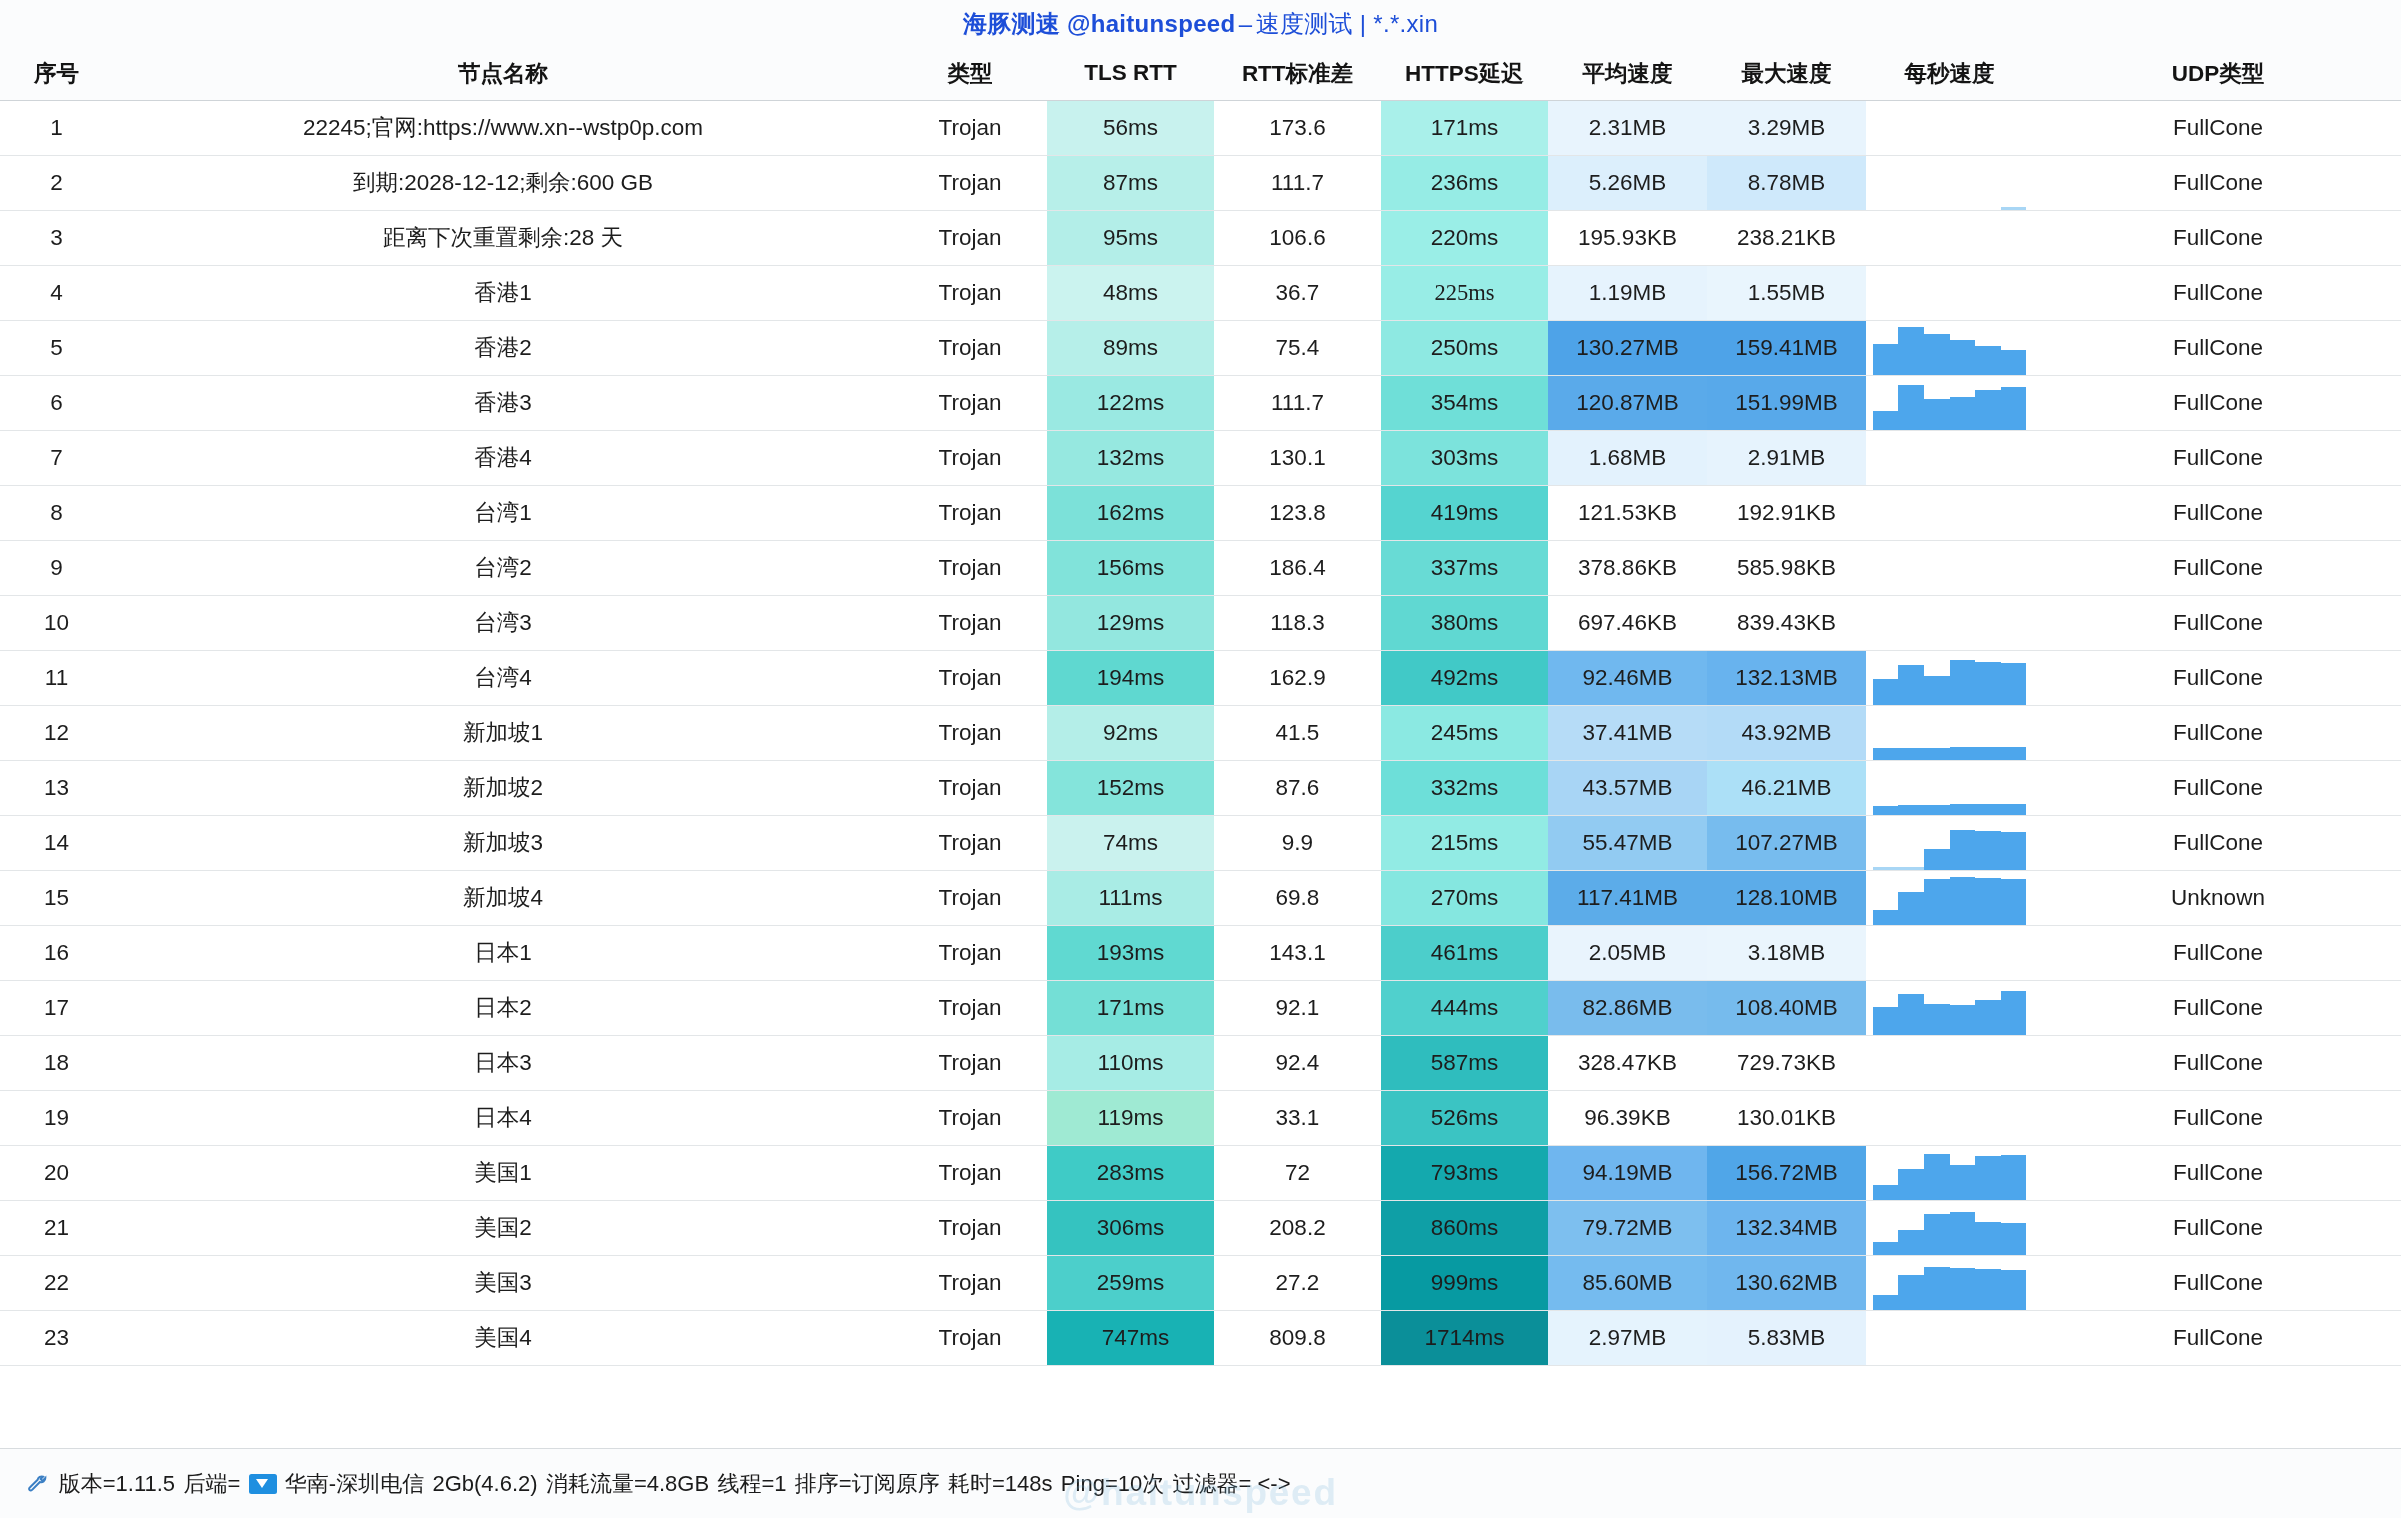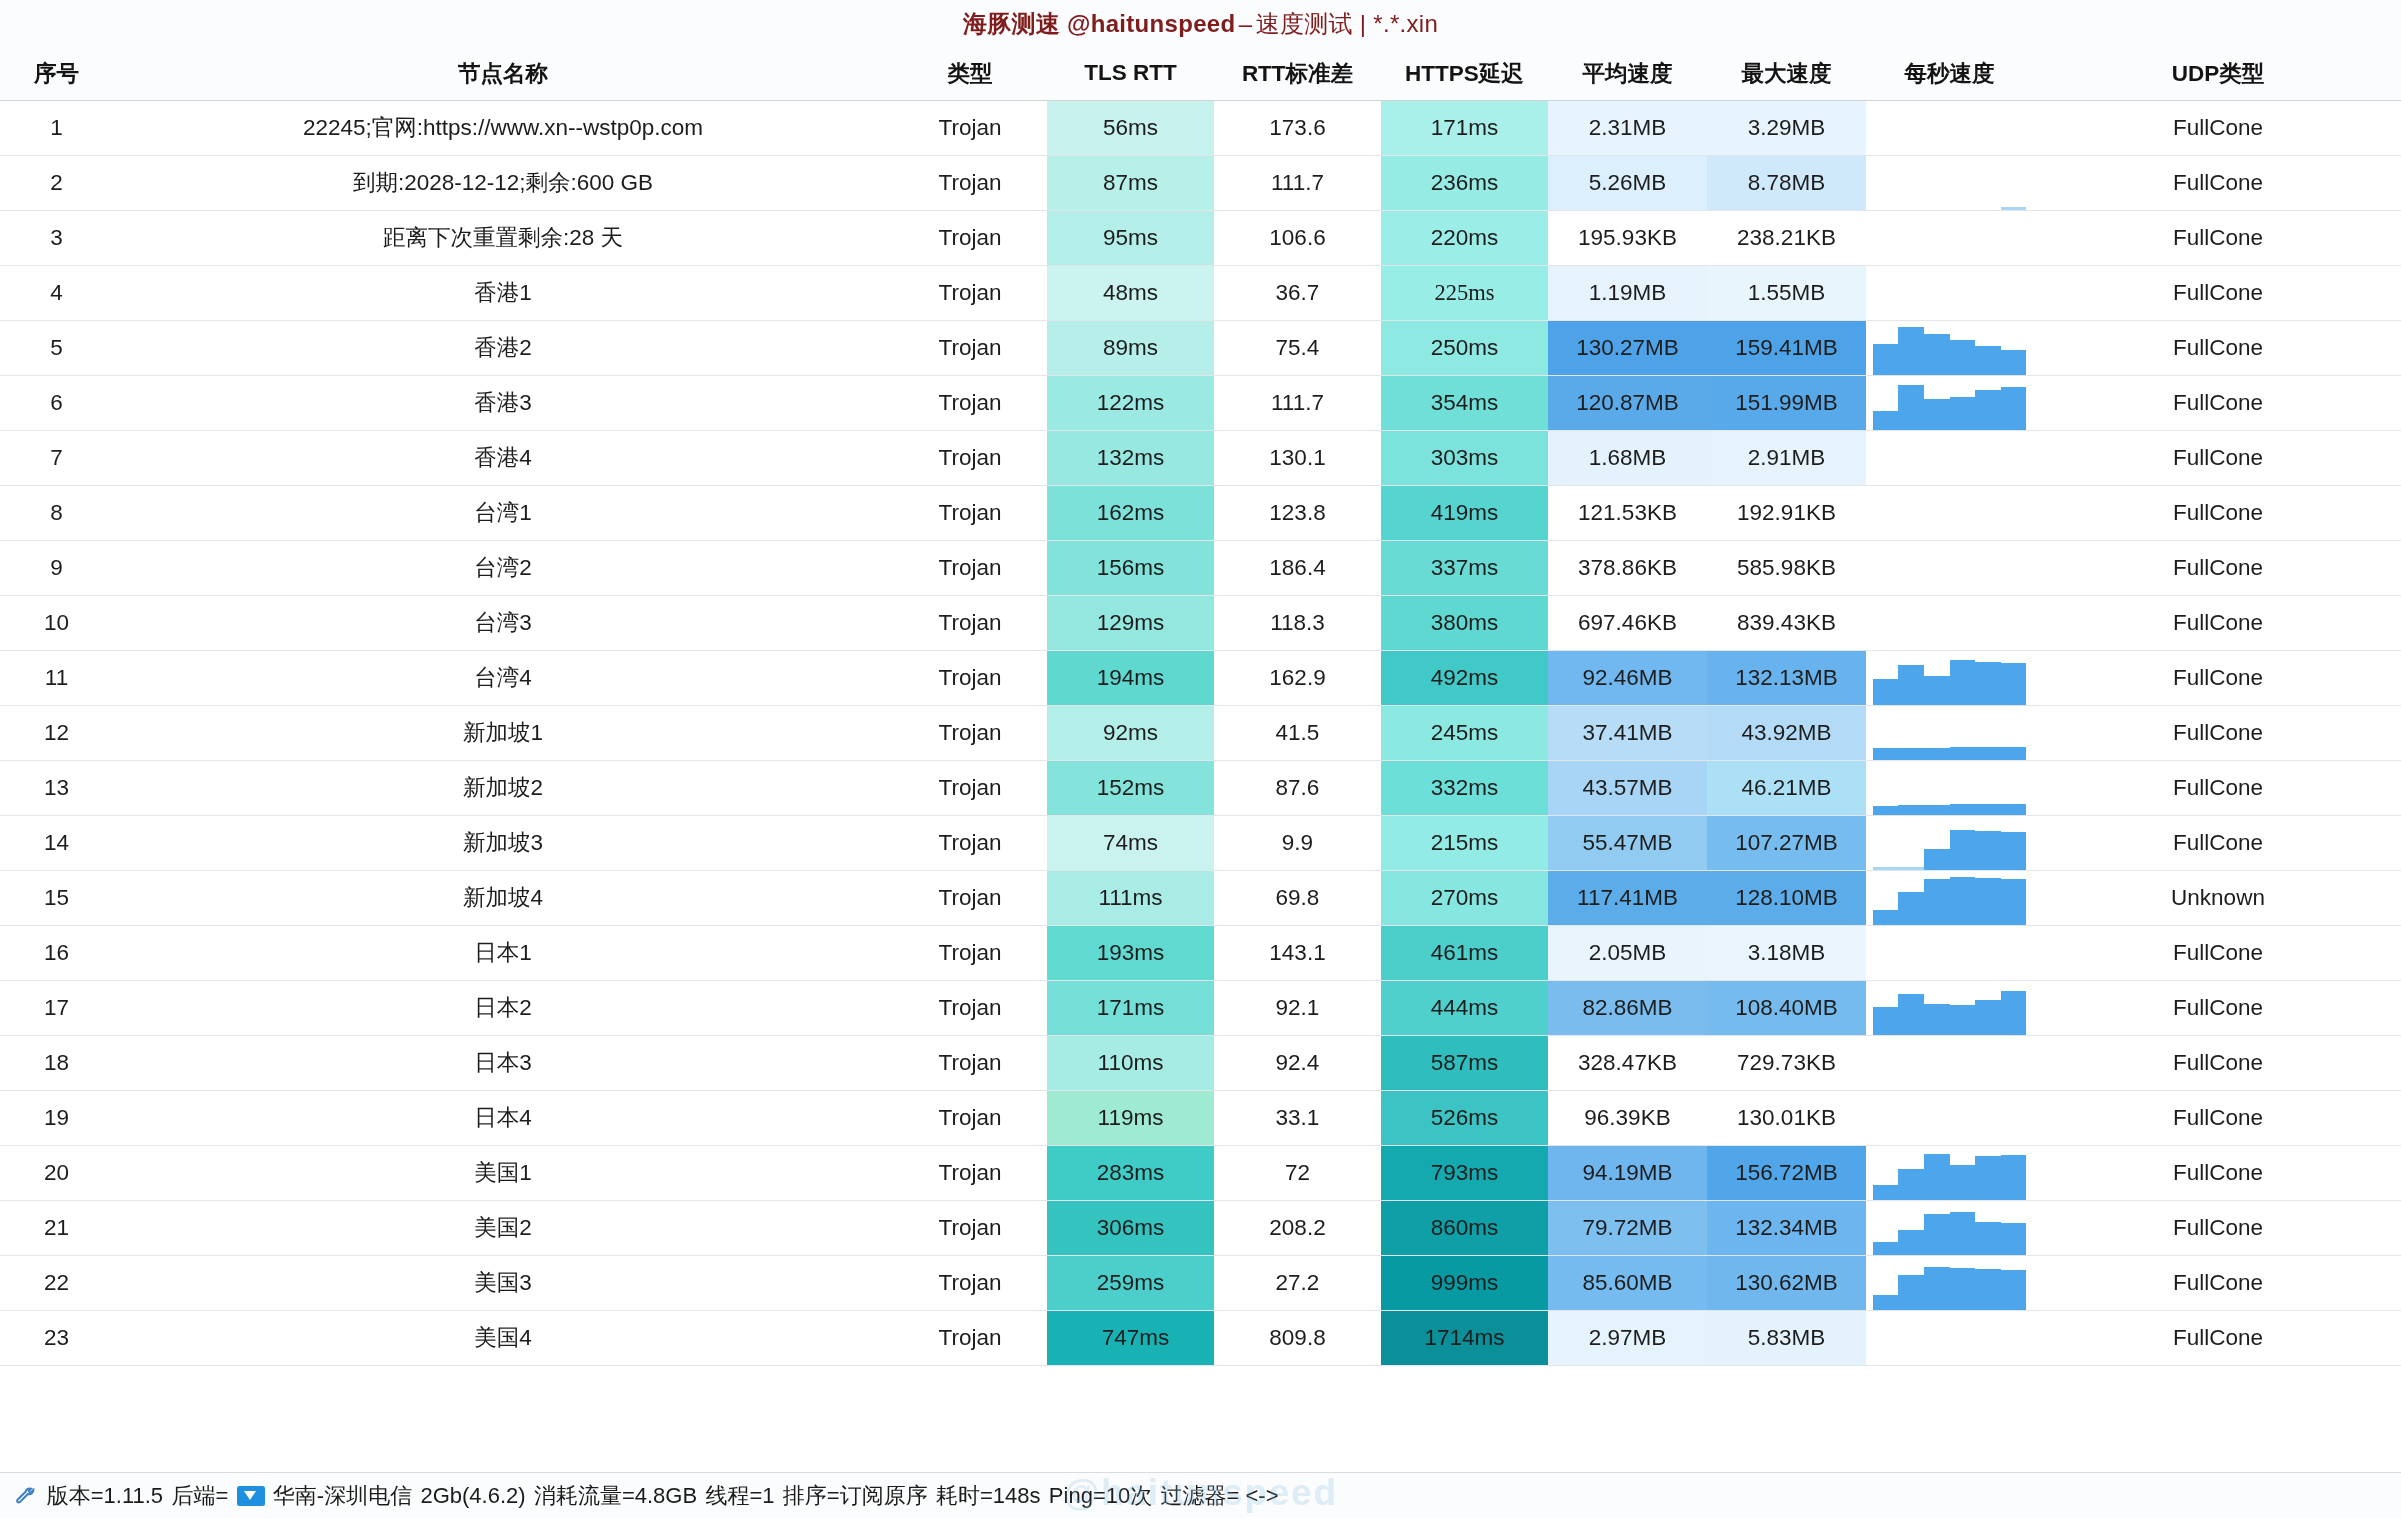--- a/index.html
+++ b/index.html
@@ -15,21 +15,21 @@
     display: flex; flex-direction: column;
     background: #fbfcfd;
   }
   
   .titlebar {
     height: 47px;
     flex: 0 0 47px;
     display: flex; align-items: center; justify-content: center;
     background: #fbfcfd;
     font-size: 24px;
-    color: #7f1d1d;
+    color: #1d4ed8;
     letter-spacing: 0.3px;
   }
   .titlebar .t-main { font-weight: 700; }
   .titlebar .t-sep { font-weight: 400; padding: 0 3.3px; }
 
   
   .table-wrap {
     flex: 1 1 auto;
     overflow: hidden;
     background: #ffffff;
@@ -95,21 +95,21 @@
     background: #4da6ec;
     min-width: 0;
   }
   .spark .bar.light { background: #a8d6f5; }
 
   
   .footer {
     flex: 0 0 auto;
     background: #fbfcfd;
     border-top: 0.8px solid #d8dcdf;
-    padding: 0;
+    padding: 12px;
   }
   .footrow {
     display: flex; align-items: center;
     height: 46px;
     padding-left: 13.4px;
     font-size: 22px;
     color: #1b1b1b;
     gap: 8.3px;
   }
   .footrow .ico {

